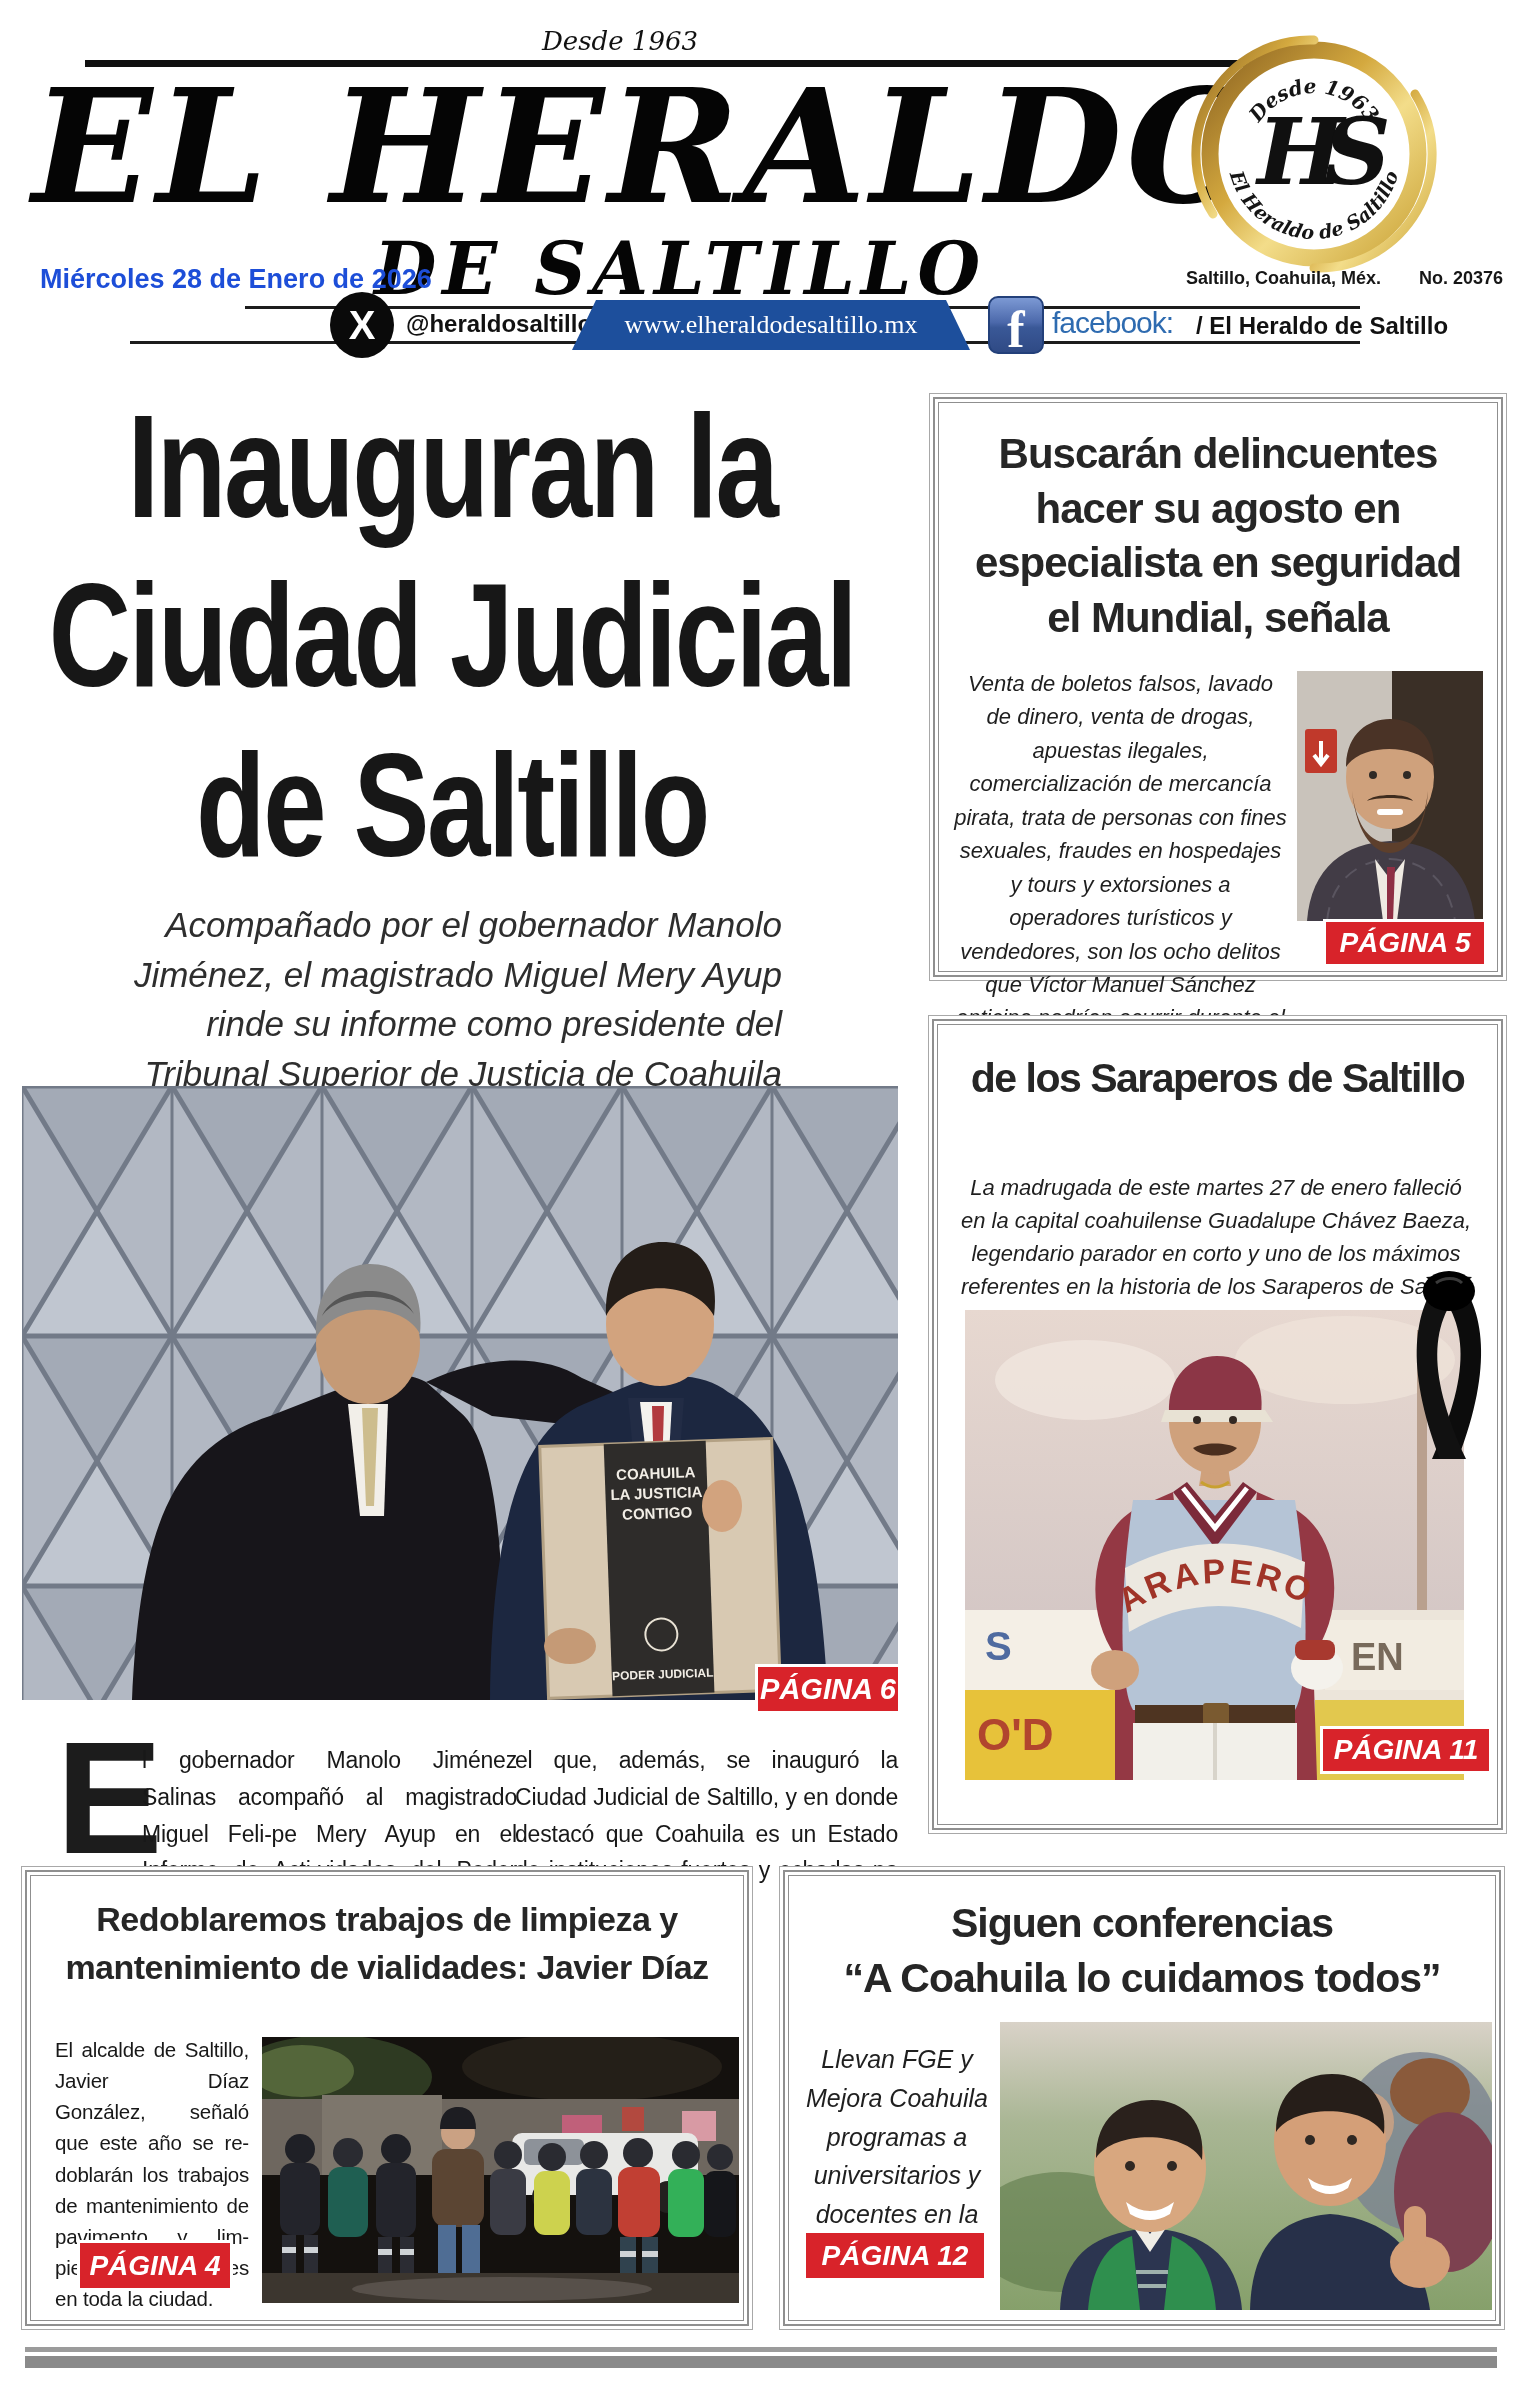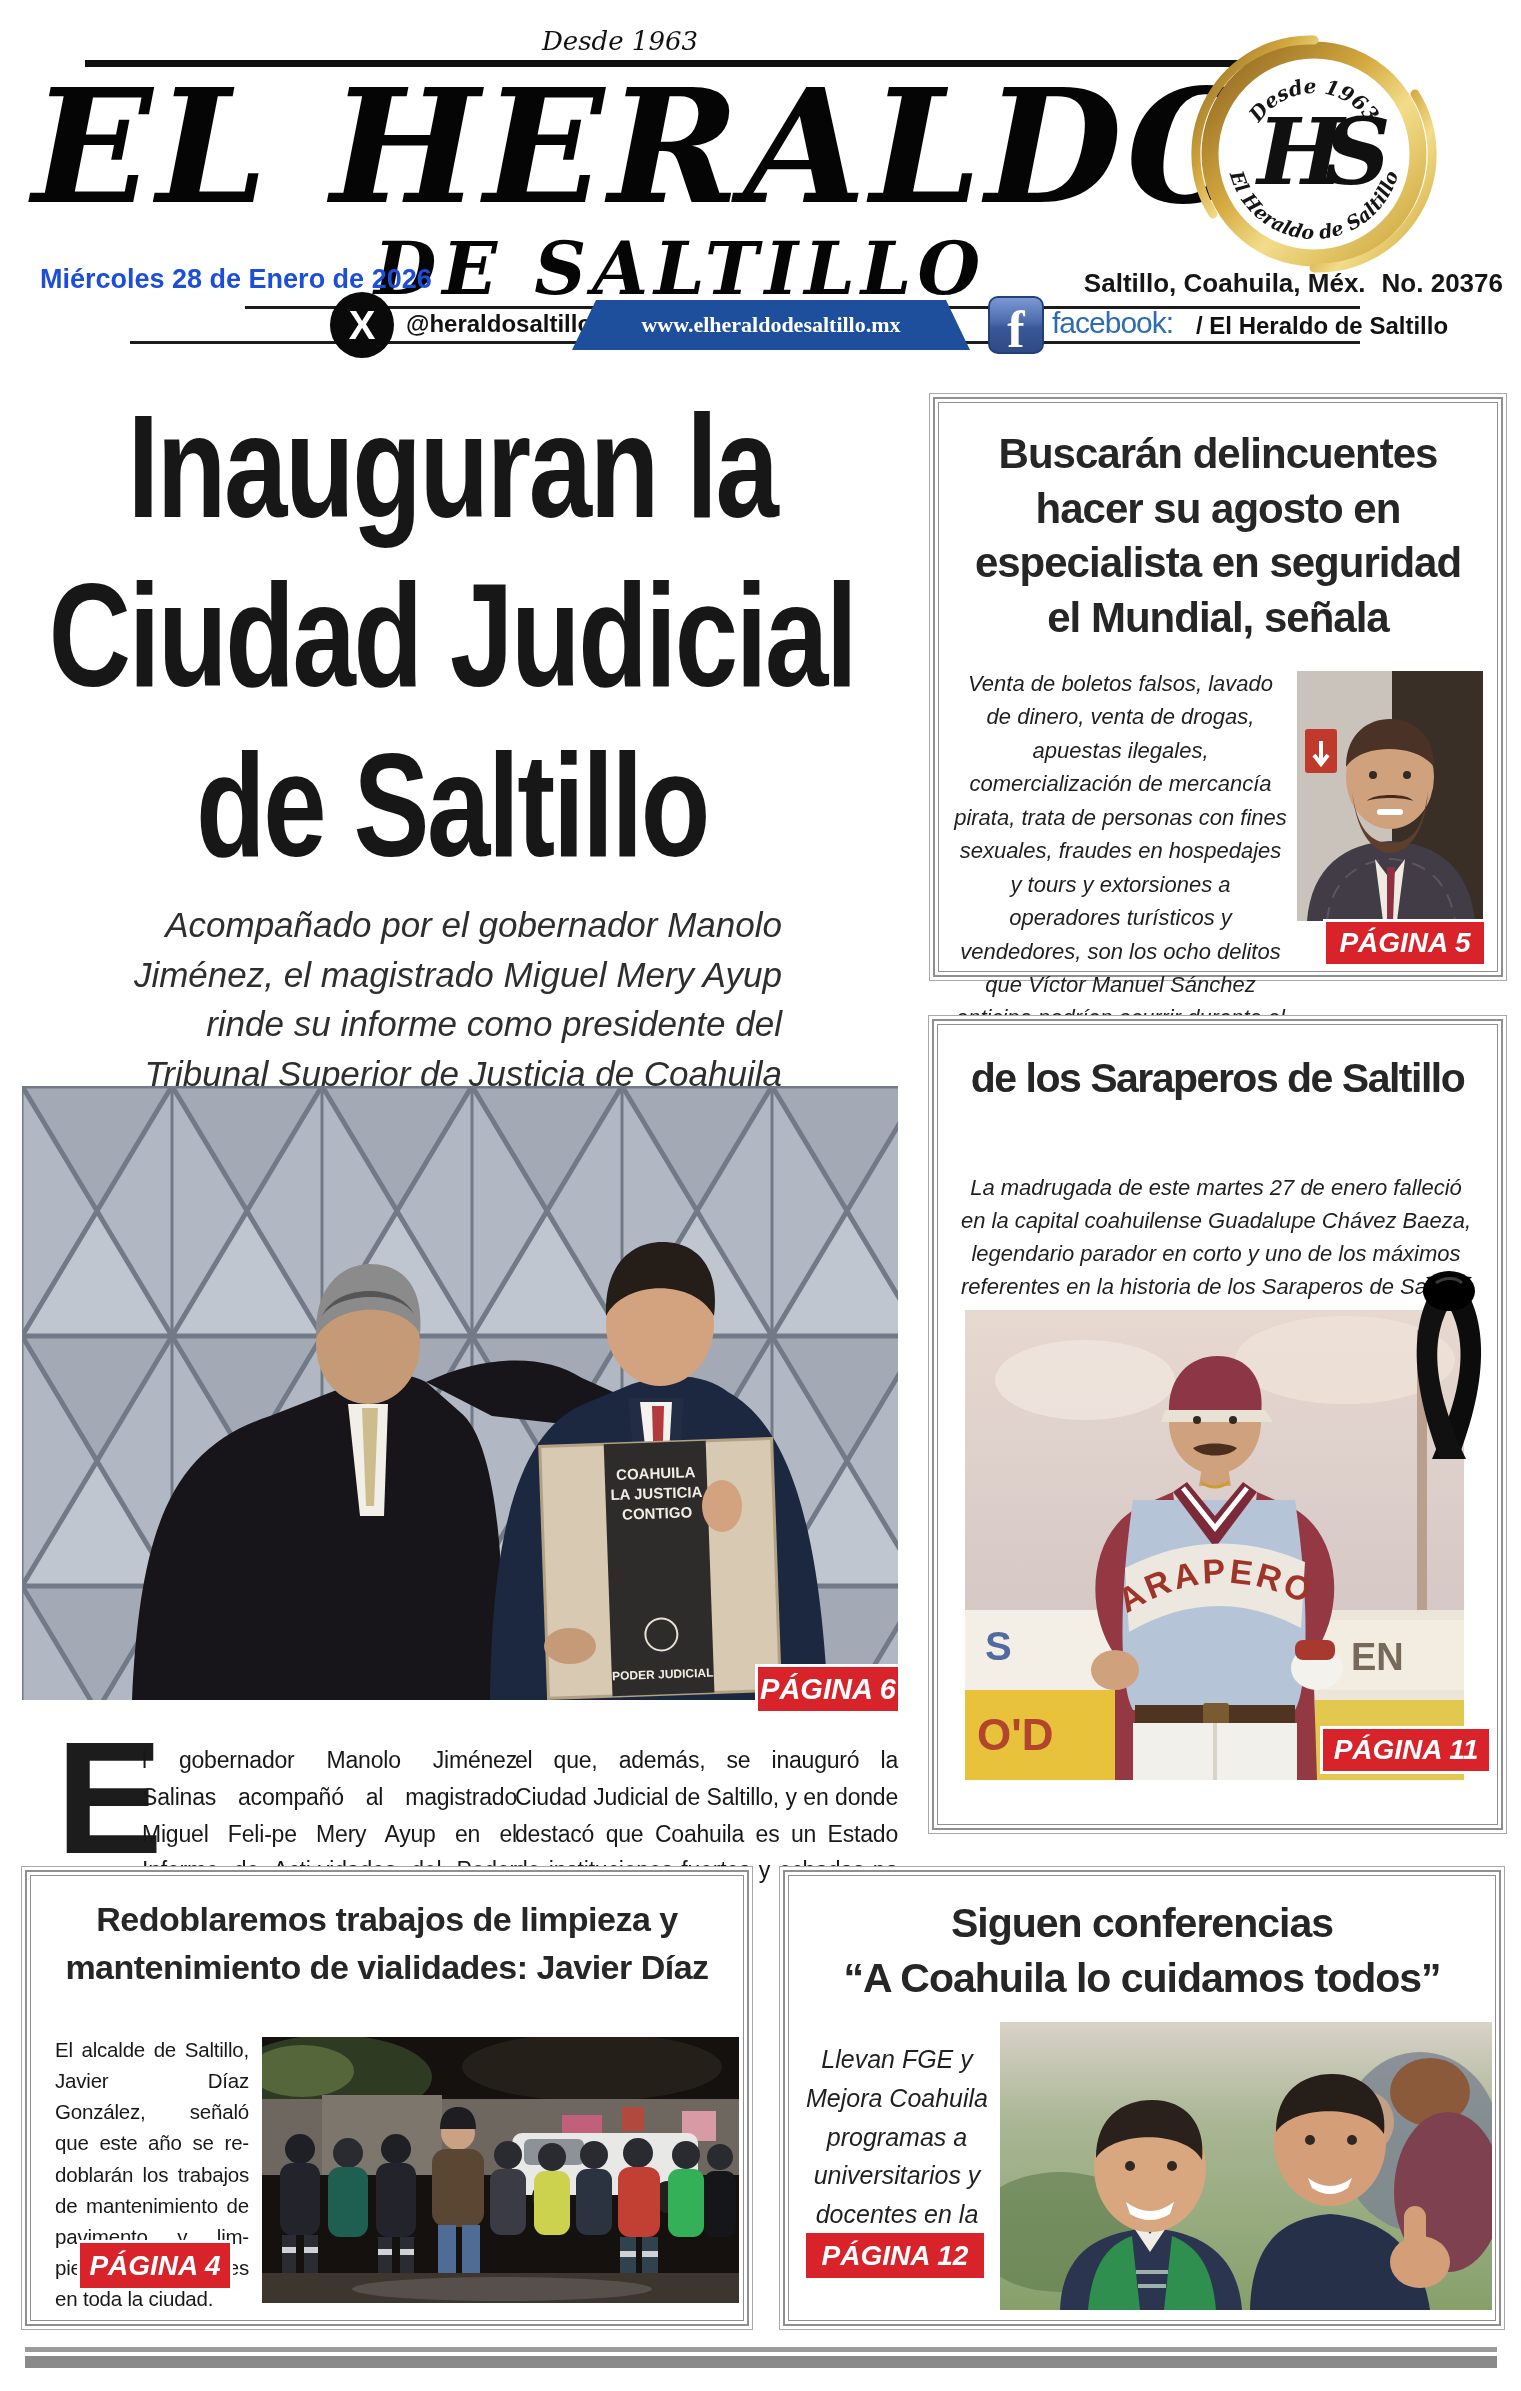--- a/index.html
+++ b/index.html
@@ -13,31 +13,31 @@
   .tagline{left:0;top:26px;width:1240px;text-align:center;
     font-family:"DejaVu Serif",serif;font-style:italic;font-size:26px;color:#111;}
   .top-rule{left:85px;top:60px;width:1172px;height:7px;background:#101010;}
   .mast-title{left:0;top:64px;width:1300px;text-align:center;
     font-family:"DejaVu Serif",serif;font-style:italic;font-weight:bold;
     font-size:158px;line-height:1.05;letter-spacing:4px;color:#050505;white-space:nowrap;}
   .mast-sub{left:30px;top:226px;width:1300px;text-align:center;
     font-family:"DejaVu Serif",serif;font-style:italic;font-weight:bold;
     font-size:72px;letter-spacing:6px;color:#050505;}
   .date-line{left:40px;top:264px;font-weight:bold;font-size:27px;color:#1d4ed8;}
-  .place-line{right:18px;top:268px;display:flex;gap:16px;font-weight:bold;font-size:26px;color:#161616;}
+  .place-line{right:18px;top:268px;display:flex;gap:38px;font-weight:bold;font-size:18px;color:#161616;}
 
   
   .soc-line{background:#1c1c1c;height:3px;}
   .x-badge{left:330px;top:292px;width:64px;height:66px;background:#0a0a0a;border-radius:50%;
     display:flex;align-items:center;justify-content:center;color:#fff;font-weight:bold;font-size:40px;}
   .x-handle{left:406px;top:310px;font-weight:bold;font-size:24px;color:#111;}
   .url-banner{left:572px;top:300px;width:398px;height:50px;background:#1d4f9c;
     clip-path:polygon(24px 0,calc(100% - 24px) 0,100% 100%,0 100%);
     display:flex;align-items:center;justify-content:center;}
-  .url-banner span{font-family:"Liberation Serif",serif;font-weight:bold;font-size:22px;color:#fff;}
+  .url-banner span{font-family:"Liberation Serif",serif;font-weight:normal;font-size:26px;color:#fff;}
   .fb-icon{left:988px;top:296px;width:52px;height:54px;border-radius:10px;
     background:linear-gradient(#7c99d4 0%,#4c69ab 45%,#3a5897 55%,#2f4a85 100%);
     border:2px solid #23407a;display:flex;align-items:flex-end;justify-content:center;overflow:hidden;}
   .fb-icon span{font-family:"Liberation Serif",serif;font-weight:bold;font-size:52px;color:#fff;line-height:.82;}
   .fb-label{left:1052px;top:306px;font-weight:normal;font-size:30px;color:#2e6bb0;letter-spacing:-1px;}
   .fb-page{left:1196px;top:312px;font-weight:bold;font-size:24px;color:#111;}
 
   
   .lead-head{left:0;top:382px;width:905px;}
   .lead-head .squeeze{width:1160px;margin-left:-128px;transform:scaleX(.78);transform-origin:50% 0;

